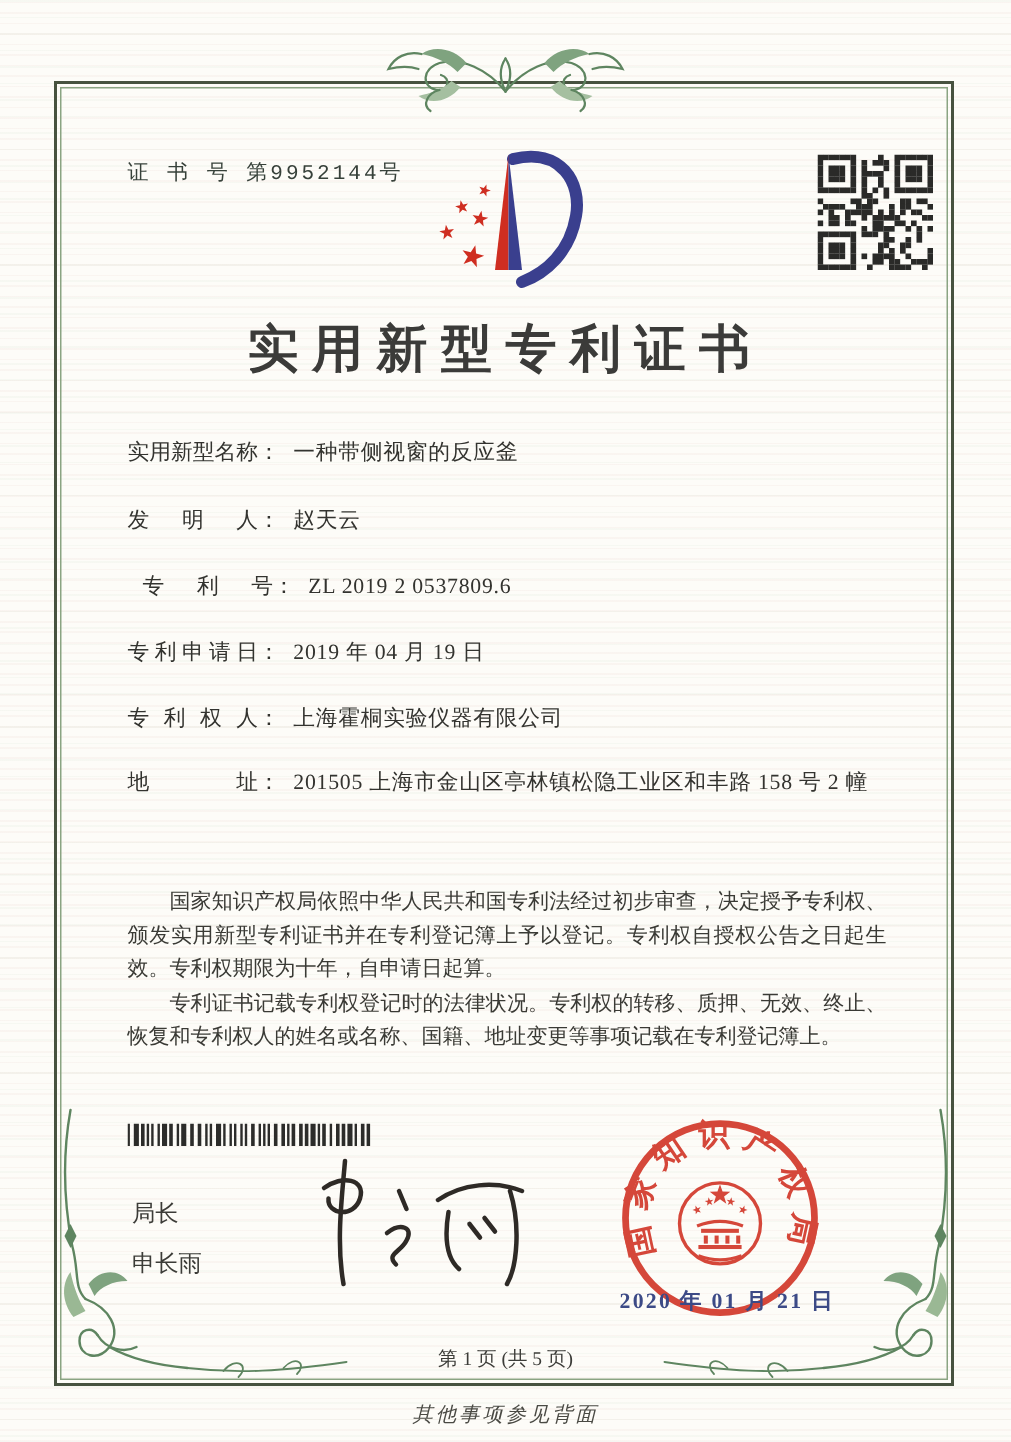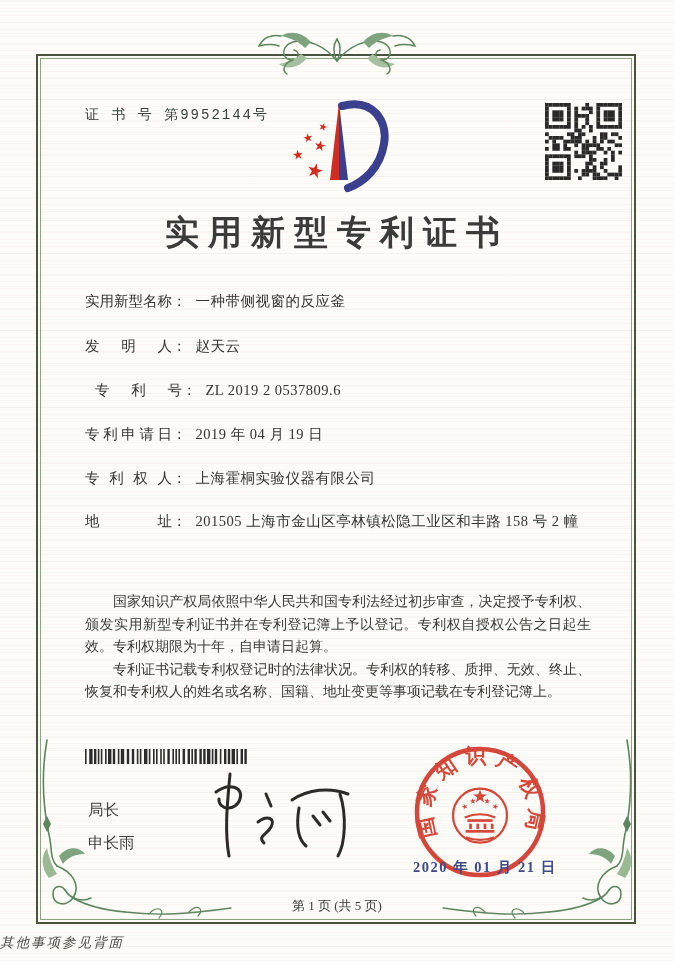--- a/index.html
+++ b/index.html
@@ -21,21 +21,21 @@
   .flabel{display:inline-block;width:87px;text-align:justify;text-align-last:justify;color:#33332f;vertical-align:bottom;}
   .fcolon{margin-right:9px;}
   .fval{letter-spacing:0.5px;}
   .grant-gap{display:inline-block;width:56px;}
   .paras{left:85px;top:575px;width:506px;font-size:14px;line-height:22.6px;color:#3a3a35;
     text-align:justify;margin-top:16px;}
   .paras p{margin:0;text-indent:2em;}
   .officer{left:88px;top:793px;font-size:15.5px;color:#3c3c38;line-height:33px;font-family:"Liberation Sans","DejaVu Sans",sans-serif;}
   .seal-date{left:413px;top:858px;font-size:14.5px;color:#3c4a86;letter-spacing:1.5px;font-weight:600;}
   .page-info{left:0;top:897px;width:674px;text-align:center;font-size:13px;color:#3c3c38;}
-  .back-note{left:0;top:934px;width:674px;font-size:13.5px;color:#4a4a44;font-style:italic;letter-spacing:2px;}
+  .back-note{left:0;top:934px;width:674px;text-align:center;font-size:13.5px;color:#4a4a44;font-style:italic;letter-spacing:2px;}
   svg{display:block;}
   .flourish-right{transform:scaleX(-1);}
 </style>
 </head>
 <body>
 
 <div class="page">
 
   <div class="frame">
     <div class="frame-inner"></div>

